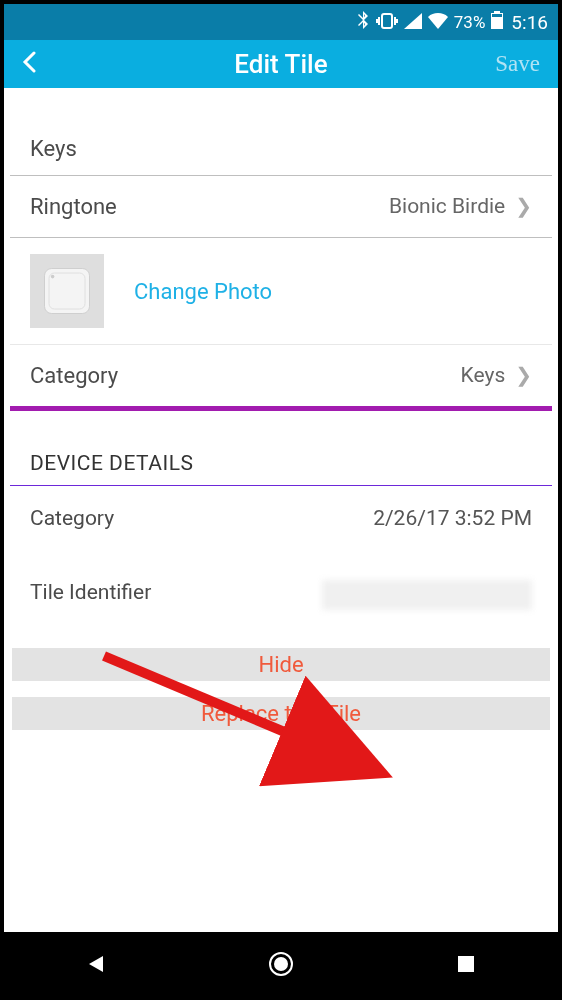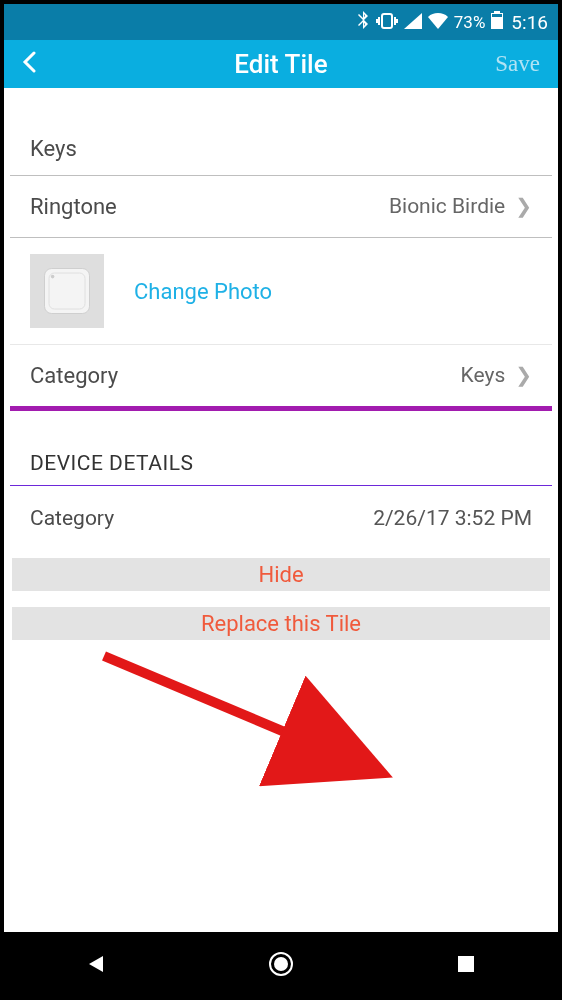--- a/index.html
+++ b/index.html
@@ -221,20 +221,24 @@
       <span class="chev">❯</span>
     </div>
 
     <div class="section-header">DEVICE DETAILS</div>
 
     <div class="detail-row">
       <span class="label">Category</span>
       <span class="value">2/26/17 3:52 PM</span>
     </div>
 
+    <div class="detail-row" style="padding-top:30px; padding-bottom:30px;">
+      <span class="label">Tile Identifier</span>
+      <span class="blurred"></span>
+    </div>
 
     <div class="action-buttons">
       <div class="action-btn">Hide</div>
       <div class="action-btn" style="margin-bottom:0">Replace this Tile</div>
     </div>
 
     <svg class="arrow-annotation" width="300" height="140" viewBox="0 0 300 140">
       <defs>
         <marker id="ah" markerWidth="12" markerHeight="12" refX="8" refY="6" orient="auto">
           <path d="M0 0L12 6L0 12z" fill="#e21818"></path>

